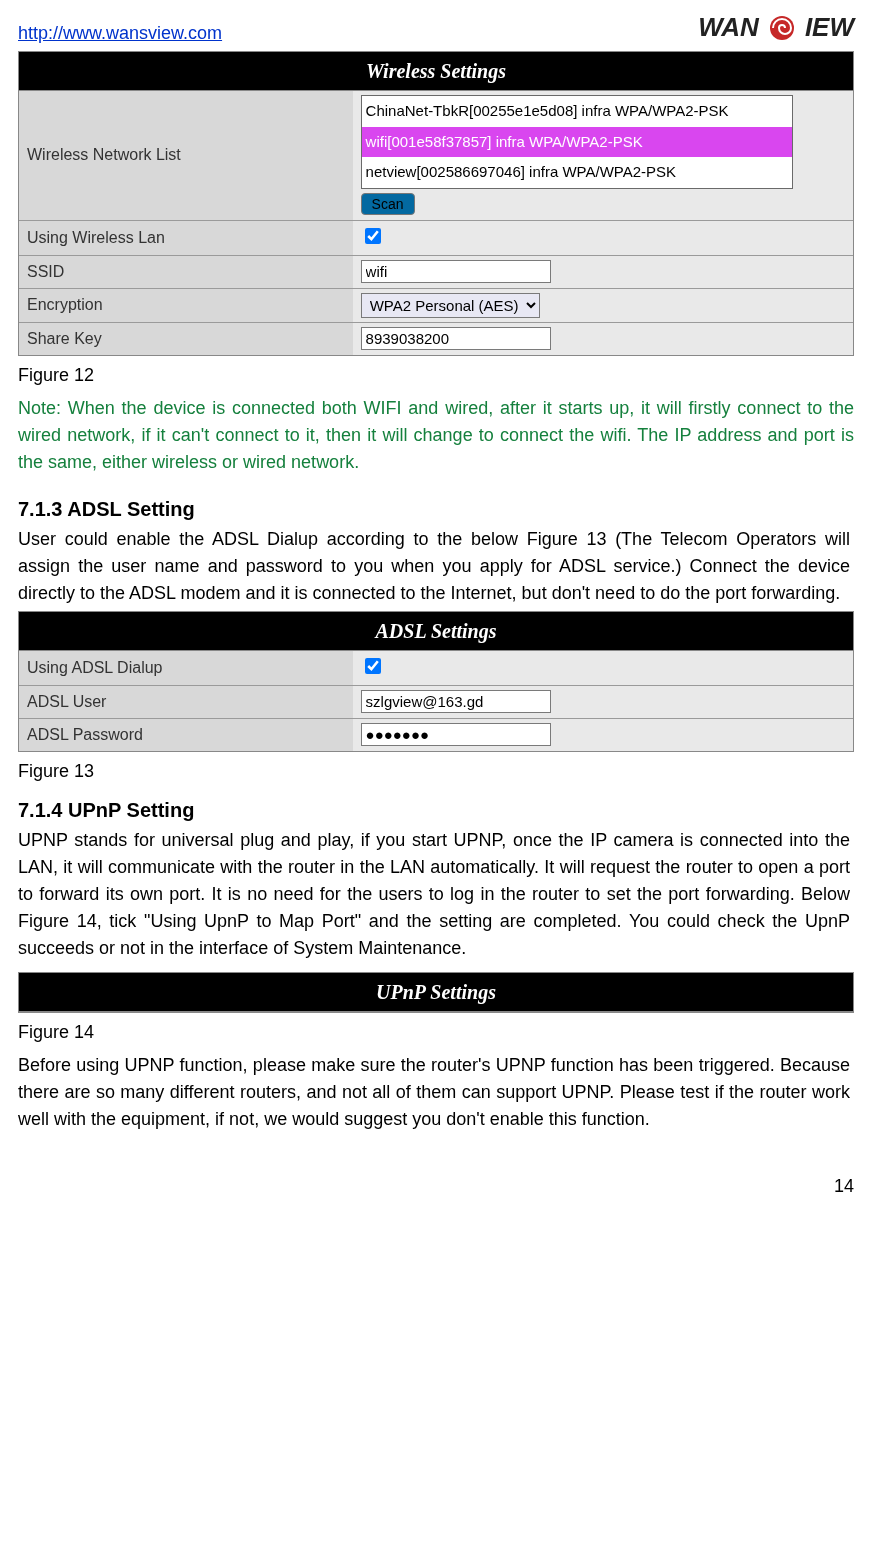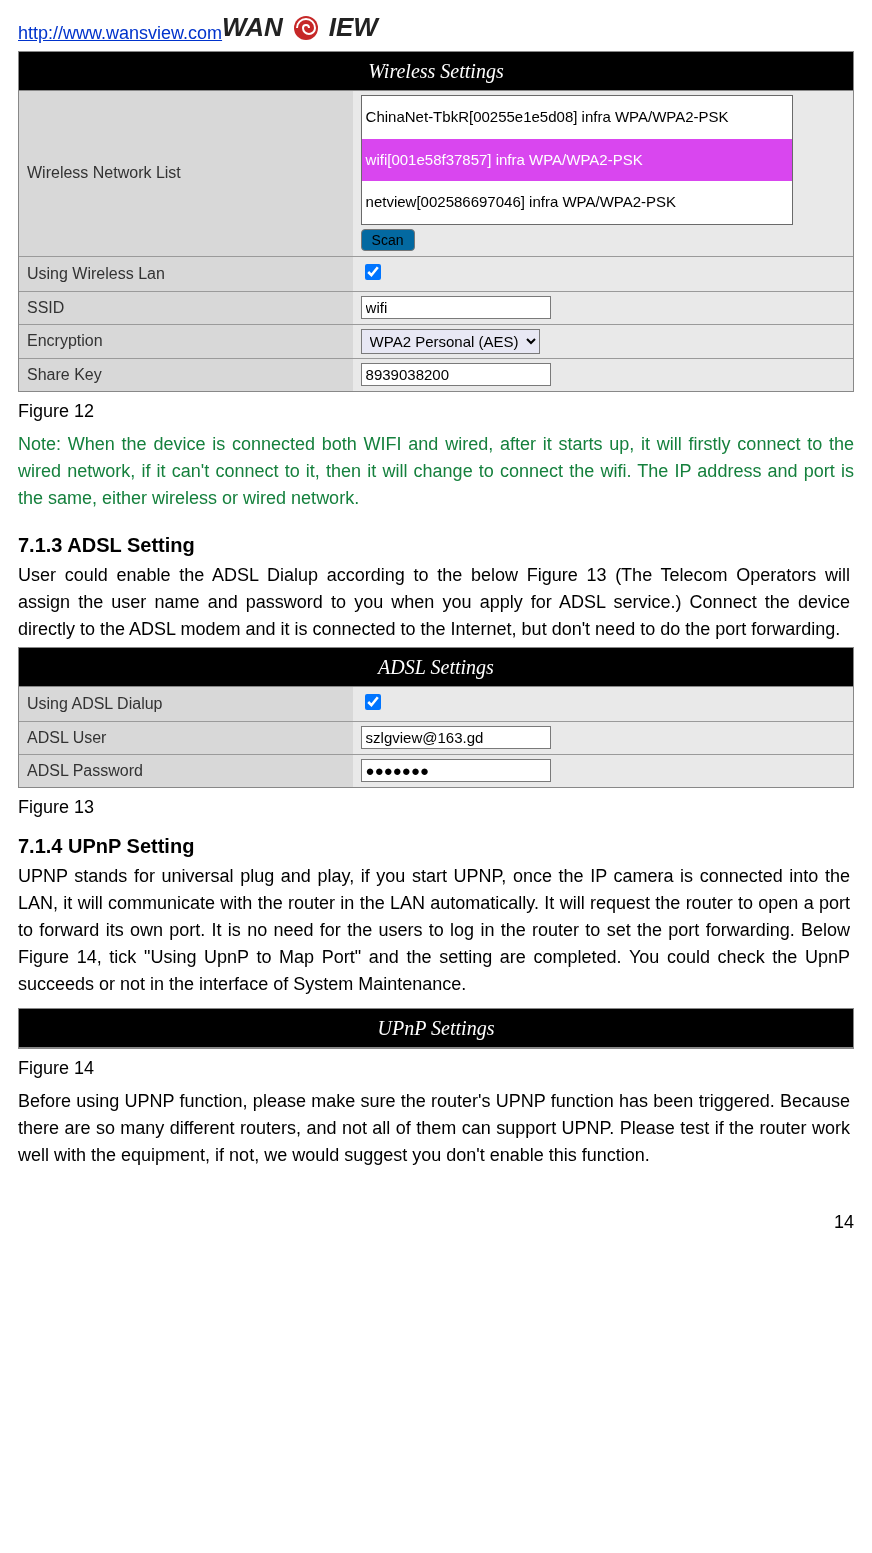--- a/index.html
+++ b/index.html
@@ -6,21 +6,21 @@
     font-family: Arial, sans-serif;
     font-size: 18px;
     line-height: 1.5;
     margin: 0;
     padding: 8px 18px;
     width: 836px;
     color: #000;
   }
   .header-row {
     display: flex;
-    justify-content: flex-start;
+    justify-content: space-between;
     align-items: flex-end;
     margin-bottom: 4px;
   }
   .url-link {
     color: #0033cc;
     text-decoration: underline;
     font-size: 18px;
   }
   .logo {
     font-weight: bold;
@@ -34,21 +34,21 @@
   .logo svg { vertical-align: middle; }
   .panel {
     border: 1px solid #888;
     margin: 2px 0 6px 0;
     background: #e4e4e4;
   }
   .panel-title {
     background: #000;
     color: #fff;
     text-align: center;
-    font-weight: normal;
+    font-weight: bold;
     font-style: italic;
     font-family: "Times New Roman", serif;
     font-size: 20px;
     padding: 4px 0;
     border-bottom: 1px solid #888;
   }
   .panel table {
     width: 100%;
     border-collapse: collapse;
   }
@@ -64,21 +64,21 @@
     width: 40%;
     color: #333;
     background: #d8d8d8;
   }
   .listbox {
     border: 1px solid #6a6a6a;
     background: #fff;
     font-size: 15px;
     width: 430px;
   }
-  .listbox .opt { padding: 10px 4px; }
+  .listbox .opt { padding: 4px 4px; }
   .listbox .opt.selected {
     background: #d946ef;
     color: #fff;
   }
   .scan-btn {
     margin-top: 4px;
     border: 1px solid #777;
     border-radius: 4px;
     background: #0369a1;
     padding: 2px 10px;
@@ -94,20 +94,21 @@
   }
   input[type=checkbox] {
     width: 16px;
     height: 16px;
   }
   select {
     border: 1px solid #7a7a7a;
     background: #e8e8f4;
     padding: 2px 4px;
     font-size: 15px;
+    text-align: right;
   }
   .caption {
     text-align: left;
     font-size: 18px;
     margin: 2px 0 6px 0;
   }
   .note-text {
     color: #15803d;
     text-align: justify;
     margin: 0 0 18px 0;

